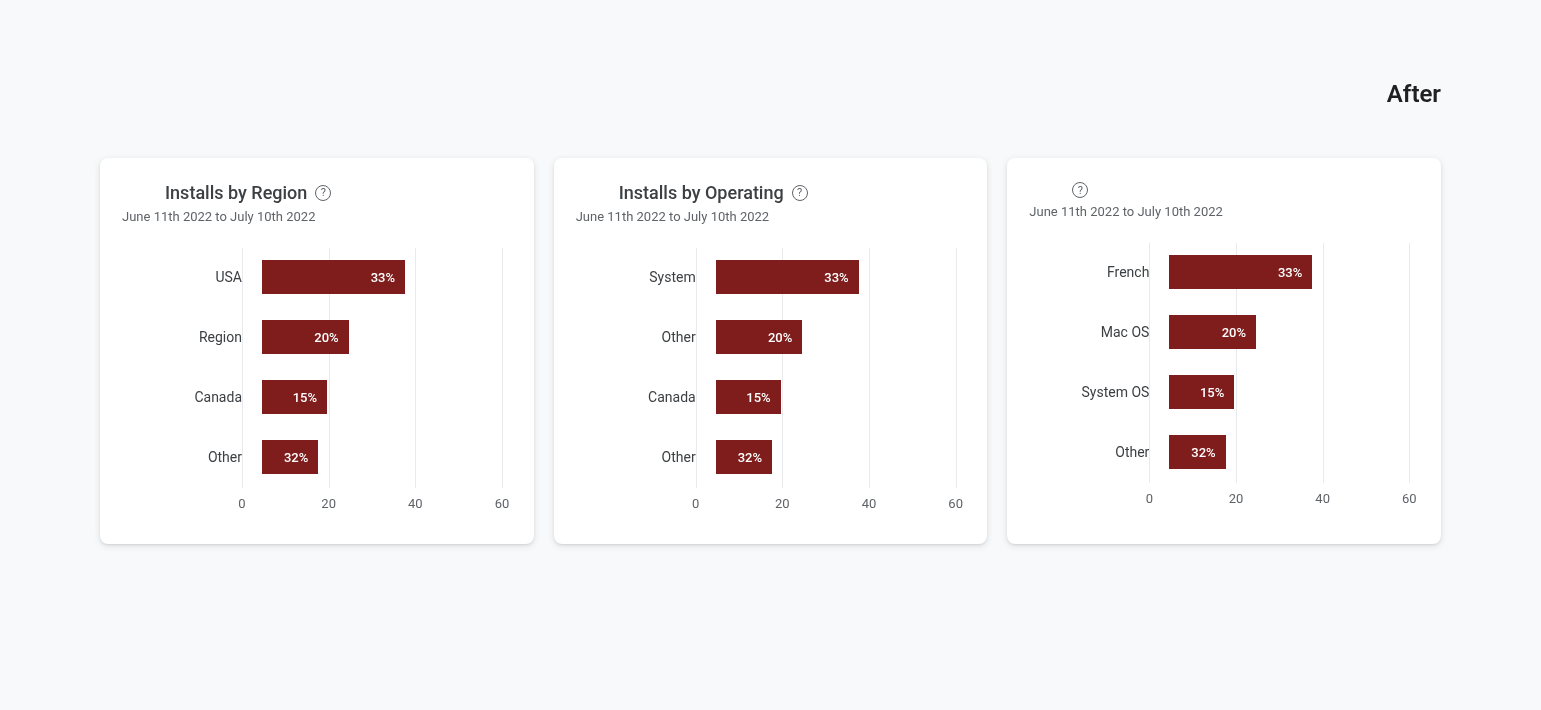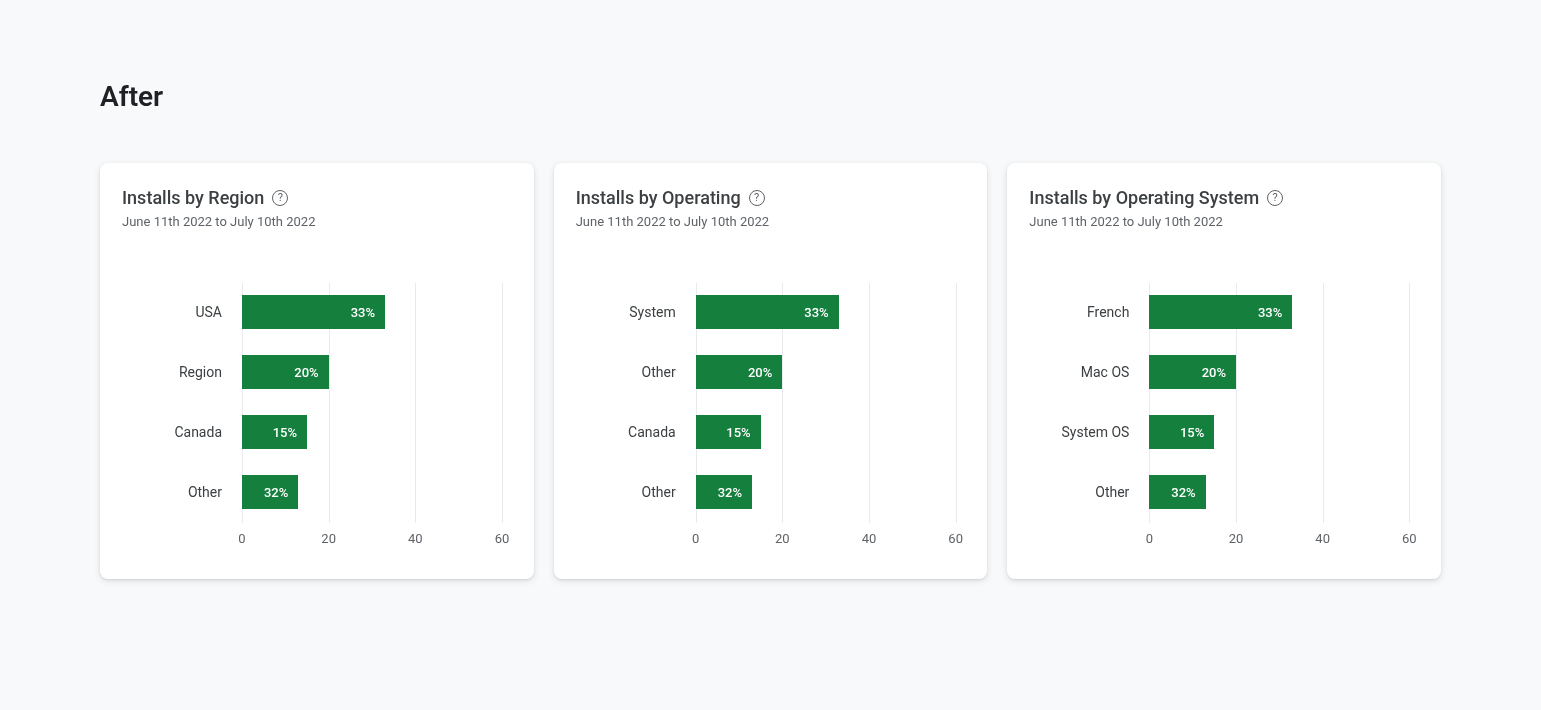--- a/index.html
+++ b/index.html
@@ -4,41 +4,43 @@
 <style>
   * { box-sizing: border-box; margin: 0; padding: 0; }
   body {
     font-family: -apple-system, BlinkMacSystemFont, "Segoe UI", Roboto, Arial, sans-serif;
     background: #f8f9fb;
     width: 1541px;
     height: 710px;
     padding: 80px 100px;
   }
   .page-title {
-    font-size: 28px;
+    font-size: 24px;
     font-weight: 600;
     color: #202124;
     margin-bottom: 50px;
+    text-align: right;
   }
   .cards {
     display: flex;
     gap: 20px;
   }
   .card {
     background: #fff;
     border-radius: 8px;
     box-shadow: 0 1px 2px rgba(60,64,67,.1), 0 2px 6px rgba(60,64,67,.15);
     width: 440px;
     padding: 24px 22px 28px 22px;
   }
   .card-header {
     display: flex;
     align-items: center;
     gap: 8px;
     margin-bottom: 6px;
+    margin-left: 43px;
   }
   .card-title {
     font-size: 18px;
     font-weight: 500;
     color: #3c4043;
   }
   .help-icon {
     width: 16px;
     height: 16px;
     border: 1.5px solid #5f6368;
@@ -46,21 +48,21 @@
     display: inline-flex;
     align-items: center;
     justify-content: center;
     font-size: 11px;
     color: #5f6368;
     line-height: 1;
   }
   .card-sub {
     font-size: 13px;
     color: #5f6368;
-    margin-bottom: 54px;
+    margin-bottom: 24px;
   }
   .chart {
     position: relative;
   }
   .plot {
     position: relative;
     margin-left: 120px;
     height: 240px;
     width: 260px;
   }
@@ -72,20 +74,21 @@
   .gridline {
     position: absolute;
     top: 0;
     bottom: 0;
     width: 1px;
     background: #e8eaed;
   }
   .bars {
     position: relative;
     padding-top: 6px;
+    padding-left: 20px;
   }
   .bar-row {
     position: relative;
     height: 46px;
     margin-bottom: 14px;
   }
   .bar-label {
     position: absolute;
     left: -130px;
     width: 120px;
@@ -95,21 +98,21 @@
     font-size: 14px;
     color: #3c4043;
     padding-right: 10px;
   }
   .bar {
     position: absolute;
     top: 50%;
     transform: translateY(-50%);
     left: 0;
     height: 34px;
-    background: #15803d;
+    background: #7f1d1d;
     display: flex;
     align-items: center;
     justify-content: flex-end;
     padding-right: 10px;
     color: #fff;
     font-size: 13px;
     font-weight: 500;
   }
   .x-axis {
     position: relative;
@@ -212,21 +215,20 @@
           <div class="x-tick" style="left: 0px;">0</div>
           <div class="x-tick" style="left: 86.6667px;">20</div>
           <div class="x-tick" style="left: 173.333px;">40</div>
           <div class="x-tick" style="left: 260px;">60</div>
         </div>
     </div>
   </div>
 
   <div class="card">
     <div class="card-header">
-      <span class="card-title">Installs by Operating System</span>
       <span class="help-icon">?</span>
     </div>
     <div class="card-sub">June 11th 2022 to July 10th 2022</div>
     <div class="chart">
       <div class="plot">
         <div class="gridlines">
             <div class="gridline" style="left: 0px;"></div>
             <div class="gridline" style="left: 86.6667px;"></div>
             <div class="gridline" style="left: 173.333px;"></div>
             <div class="gridline" style="left: 260px;"></div>

